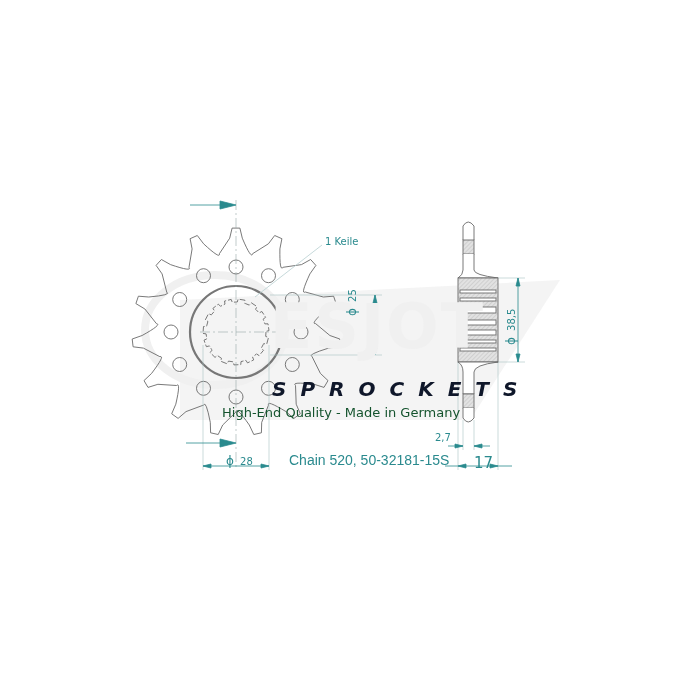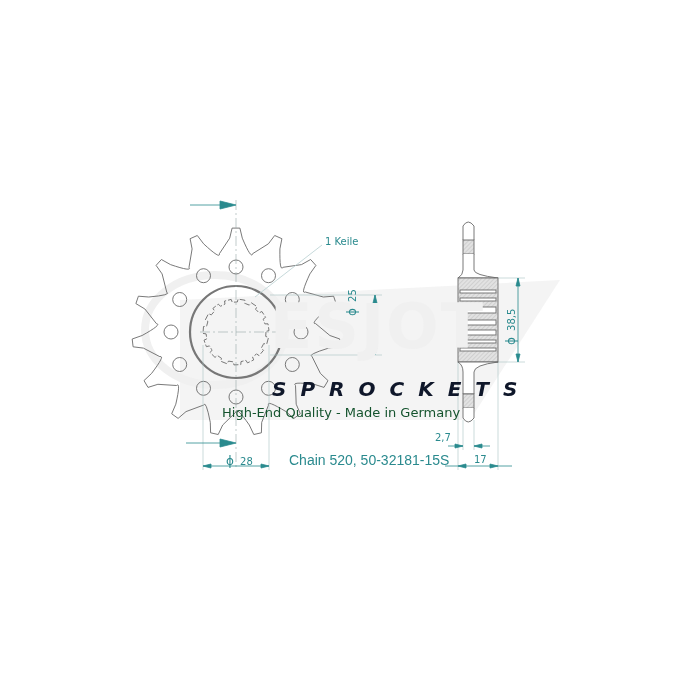--- a/index.html
+++ b/index.html
@@ -133,15 +133,15 @@
   <span style="font-size:12px;">ϕ</span>
   <span style="margin-left:3px;">25</span>
 </div>
 
 <div class="lbl" style="left:504px; top:345px; font-size:10px; transform:rotate(-90deg); transform-origin:left top;">
   <span style="font-size:12px;">ϕ</span>
   <span style="margin-left:3px;">38,5</span>
 </div>
 
 <div class="lbl" style="left:435px; top:432px; font-size:10px;">2,7</div>
-<div class="lbl" style="left:474px; top:454px; font-size:10px;">17</div>
+<div class="lbl" style="left:474px; top:454px; font-size:15px;">17</div>
 
 <div class="title" style="left:289px; top:452px;">Chain 520, 50-32181-15S</div>
 
 </body></html>

